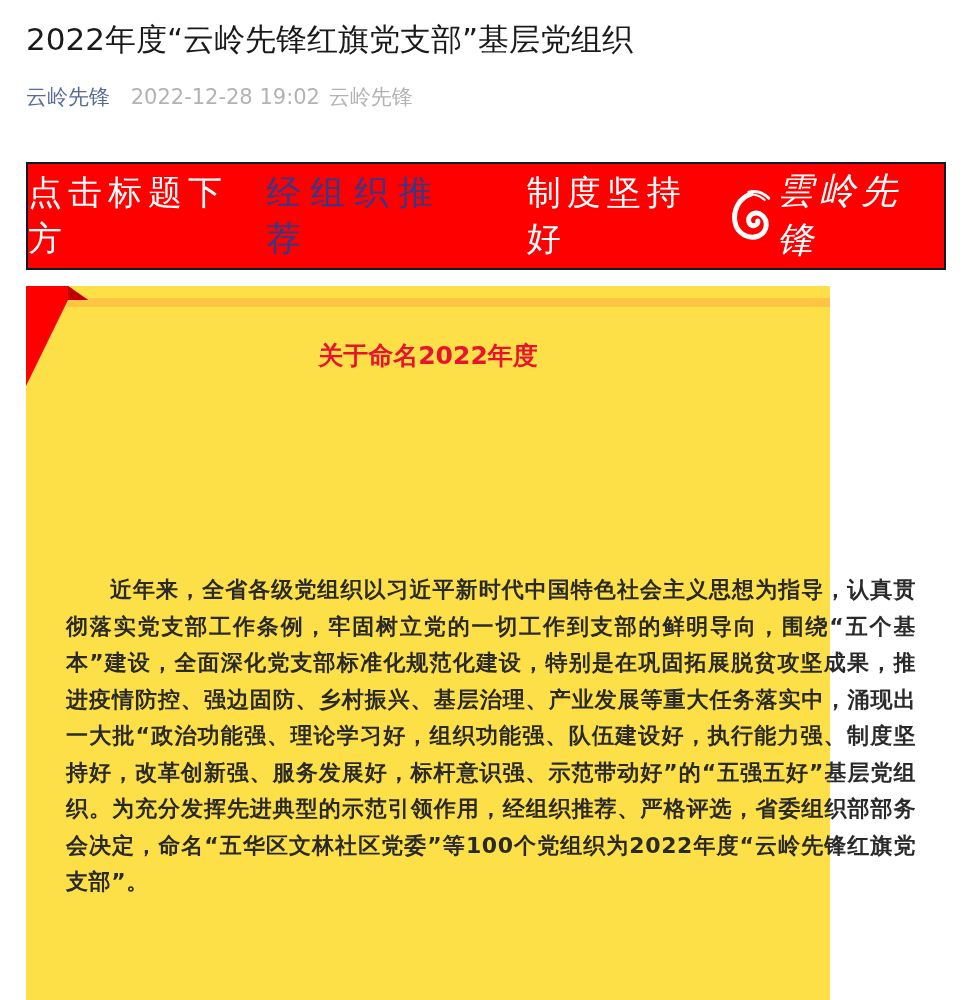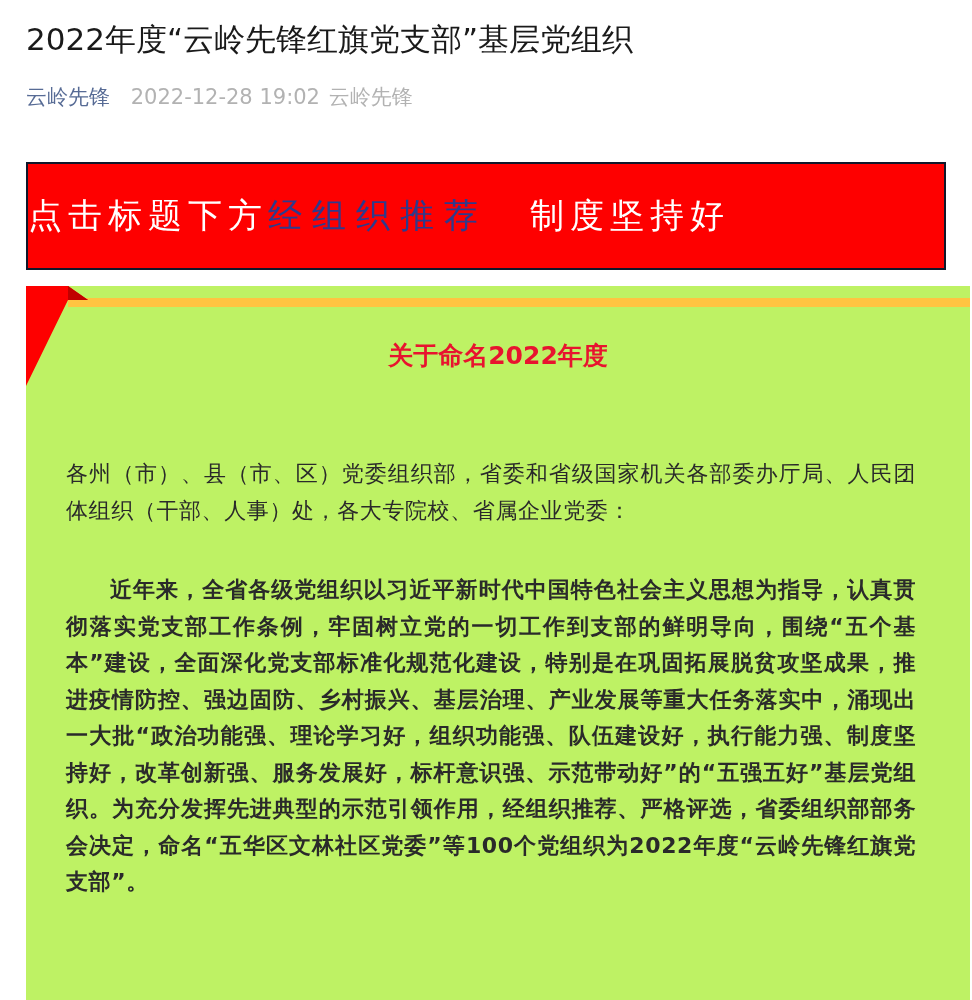--- a/index.html
+++ b/index.html
@@ -26,22 +26,22 @@
       font-family: "DejaVu Serif", "Liberation Serif", serif;
     }
     .banner .white { color: #ffffff; font-size: 34px; letter-spacing: 6px; }
     .banner .blue { color: #2e3a8c; font-size: 34px; letter-spacing: 10px; }
     .banner .gap { width: 42px; }
     .banner .logo { display: flex; align-items: center; margin-left: 4px; }
     .banner .logo svg { width: 44px; height: 56px; }
     .banner .logo-text { color: #ffffff; font-size: 36px; letter-spacing: 6px; font-style: italic; margin-left: 4px; }
 
     .card {
-      position: absolute; left: 26px; top: 286px; width: 944px; height: 714px;
-      background: #bef264;
+      position: absolute; left: 26px; top: 286px; width: 804px; height: 714px;
+      background: #fde047;
     }
     .card .goldbar {
       position: absolute; left: 42px; top: 12px; right: 0; height: 9px; background: #ffc441;
     }
     .card .redflag {
       position: absolute; left: 0; top: 0; width: 62px; height: 100px;
     }
     .card .heading {
       position: absolute; left: 0; right: 0; text-align: center;
       color: #e8132f; font-weight: bold; font-size: 25px; line-height: 32px;
@@ -66,24 +66,31 @@
   <span class="author">云岭先锋</span>
   <span class="time">2022-12-28 19:02</span>
   <span class="loc">云岭先锋</span>
 </div>
 
 <div class="banner">
   <span class="white">点击标题下方</span>
   <span class="blue">经组织推荐</span>
   <span class="gap"></span>
   <span class="white">制度坚持好</span>
+  <span class="logo">
+    <svg viewBox="0 0 44 56">
+      <path d="M22 6 C10 10 4 22 6 34 C8 46 20 52 30 48 C38 44 40 34 34 28 C28 22 18 26 20 34 C22 40 30 38 29 33" fill="none" stroke="#ffffff" stroke-width="5" stroke-linecap="round"></path>
+      <path d="M20 4 C26 2 34 4 40 10" fill="none" stroke="#ffffff" stroke-width="3" stroke-linecap="round"></path>
+      <path d="M16 8 C22 5 30 6 36 12" fill="none" stroke="#ffffff" stroke-width="2" stroke-linecap="round"></path>
+    </svg>
+    <span class="logo-text">雲岭先锋</span>
+  </span>
 </div>
 
 <div class="card">
   <div class="goldbar"></div>
   <svg class="redflag" viewBox="0 0 62 100">
     <polygon points="0,0 42,0 62,14 42,14 0,100" fill="#fe0000"></polygon>
     <polygon points="42,0 62,14 42,14" fill="#c00000"></polygon>
   </svg>
   <div class="heading h1">关于命名2022年度</div>
-  <p class="para p1">各州（市）、县（市、区）党委组织部，省委和省级国家机关各部委办厅局、人民团体组织（干部、人事）处，各大专院校、省属企业党委：</p>
   <p class="para p2">近年来，全省各级党组织以习近平新时代中国特色社会主义思想为指导，认真贯彻落实党支部工作条例，牢固树立党的一切工作到支部的鲜明导向，围绕“五个基本”建设，全面深化党支部标准化规范化建设，特别是在巩固拓展脱贫攻坚成果，推进疫情防控、强边固防、乡村振兴、基层治理、产业发展等重大任务落实中，涌现出一大批“政治功能强、理论学习好，组织功能强、队伍建设好，执行能力强、制度坚持好，改革创新强、服务发展好，标杆意识强、示范带动好”的“五强五好”基层党组织。为充分发挥先进典型的示范引领作用，经组织推荐、严格评选，省委组织部部务会决定，命名“五华区文林社区党委”等100个党组织为2022年度“云岭先锋红旗党支部”。</p>
 </div>
 
 </body></html>

